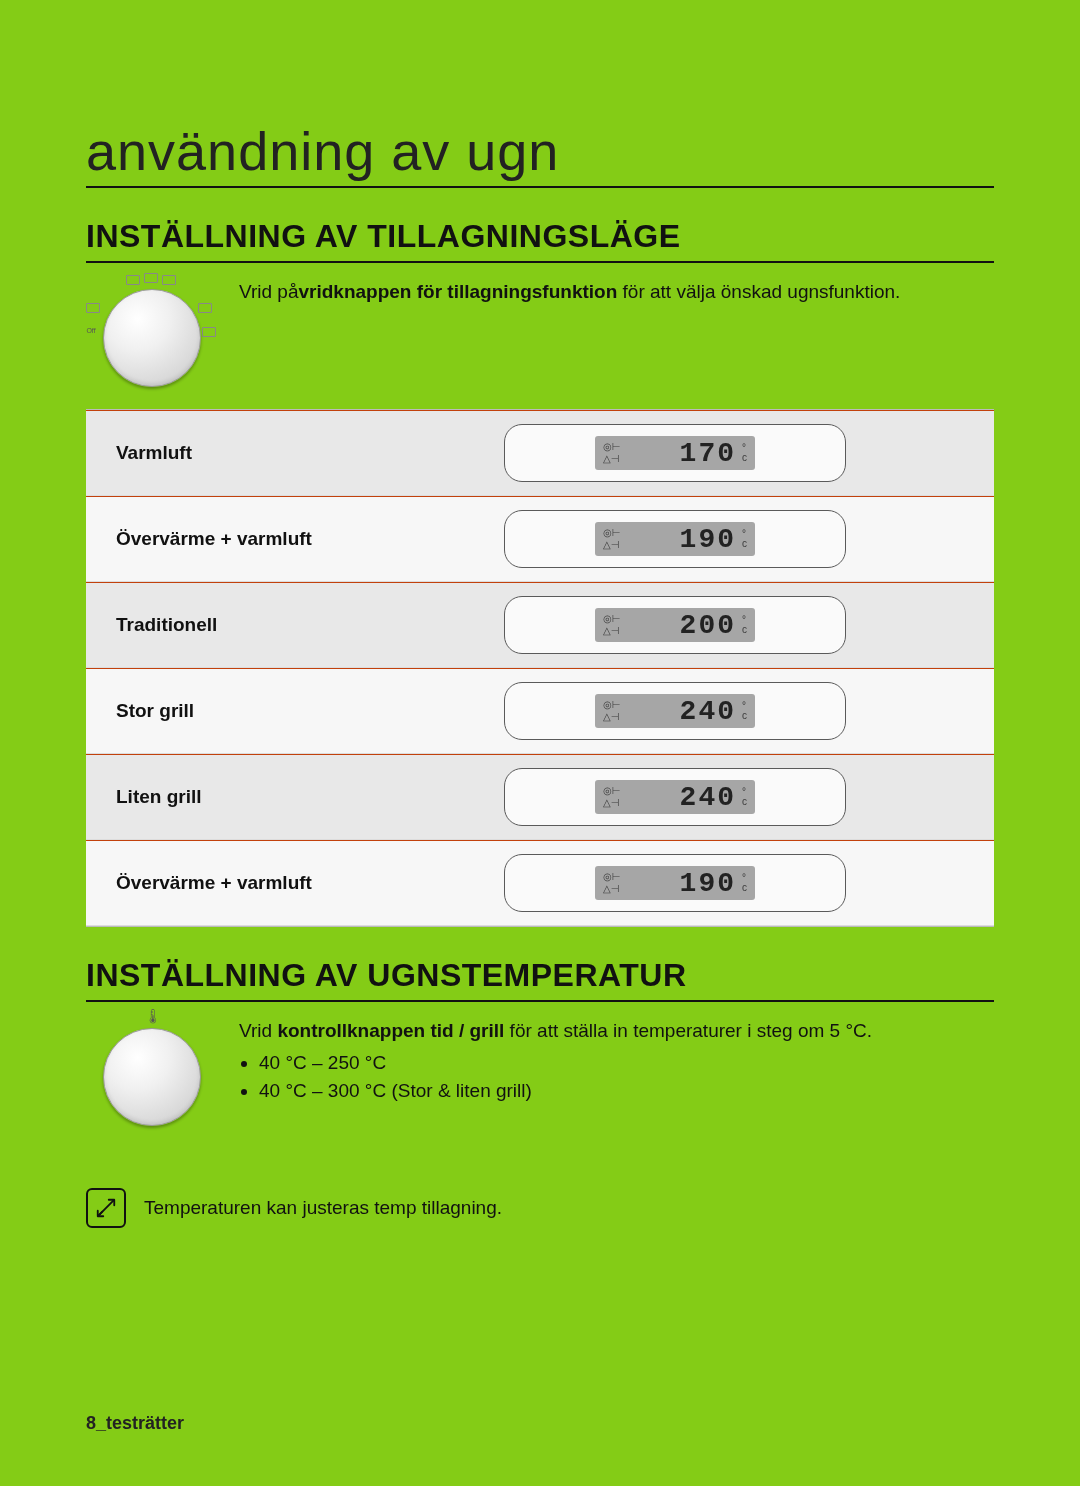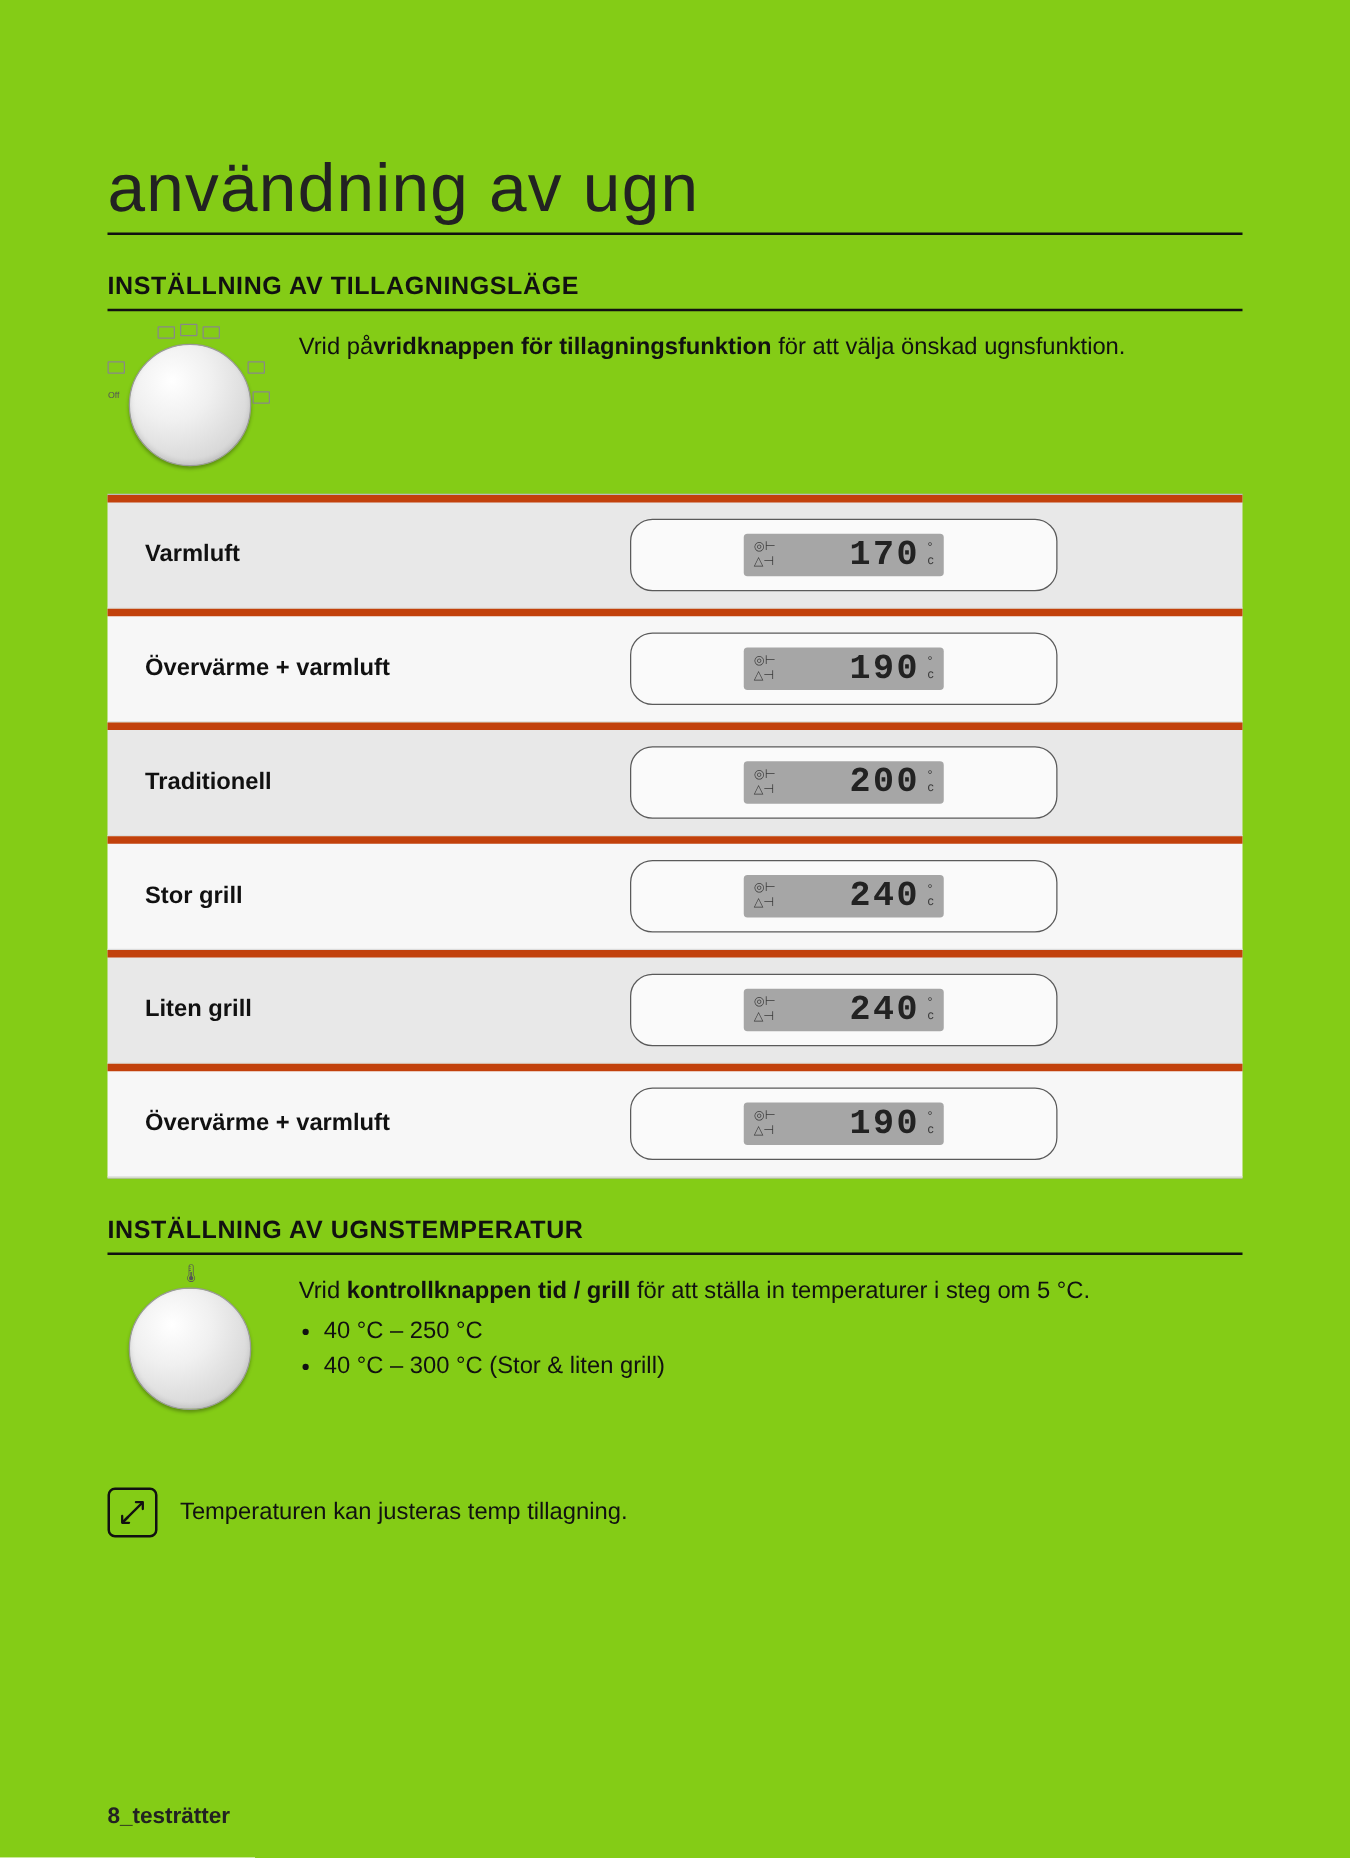--- a/index.html
+++ b/index.html
@@ -21,21 +21,21 @@
   .page-title {
     font-size: 54px;
     font-weight: 300;
     letter-spacing: 1px;
     color: #222;
     border-bottom: 2px solid #111;
     padding-bottom: 4px;
     margin: 0 0 30px 0;
   }
   .section-title {
-    font-size: 20px;
+    font-size: 32px;
     font-weight: 700;
     letter-spacing: 0.5px;
     text-transform: uppercase;
     border-bottom: 2px solid #111;
     padding-bottom: 6px;
     margin: 30px 0 16px 0;
   }
   .intro-row {
     display: flex;
     align-items: flex-start;
@@ -96,21 +96,21 @@
   .func-table {
     width: 100%;
     border-top: 1px solid #bbb;
     border-bottom: 1px solid #bbb;
     margin-top: 20px;
   }
   .func-row {
     display: flex;
     align-items: center;
     height: 84px;
-    border-top: 6px solid #c2410c;
+    border-top: 1px solid #c2410c;
     border-bottom: 1px solid #ddd;
   }
   .func-row.alt { background: #e8e8e8; }
   .func-row.plain { background: #f7f7f7; }
   .func-label {
     width: 270px;
     padding-left: 30px;
     font-weight: 700;
     font-size: 19px;
   }
@@ -207,21 +207,21 @@
     border-radius: 6px;
     display: flex;
     align-items: center;
     justify-content: center;
   }
   .note-icon svg { width: 22px; height: 22px; }
 
   .page-number {
     position: absolute;
     left: 86px;
-    bottom: 23px;
+    bottom: 52px;
     font-size: 18px;
     font-weight: 700;
     color: #222;
   }
 </style>
 </head>
 <body>
 
 <div class="page">
 

